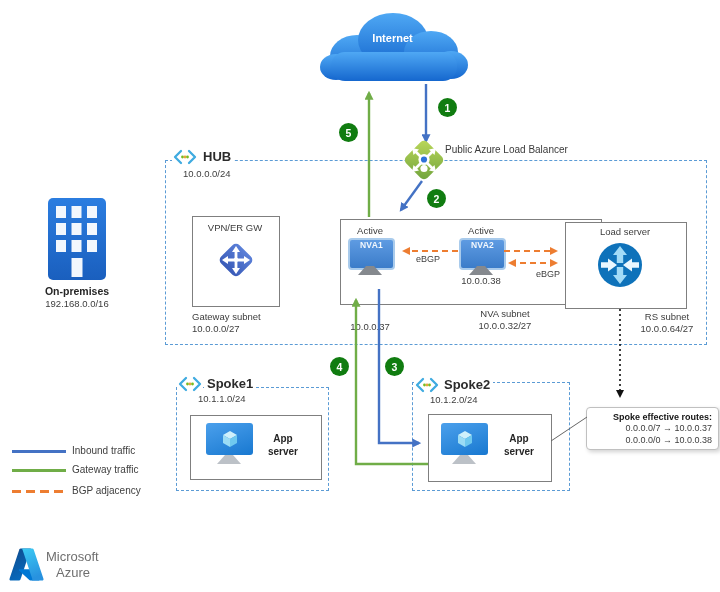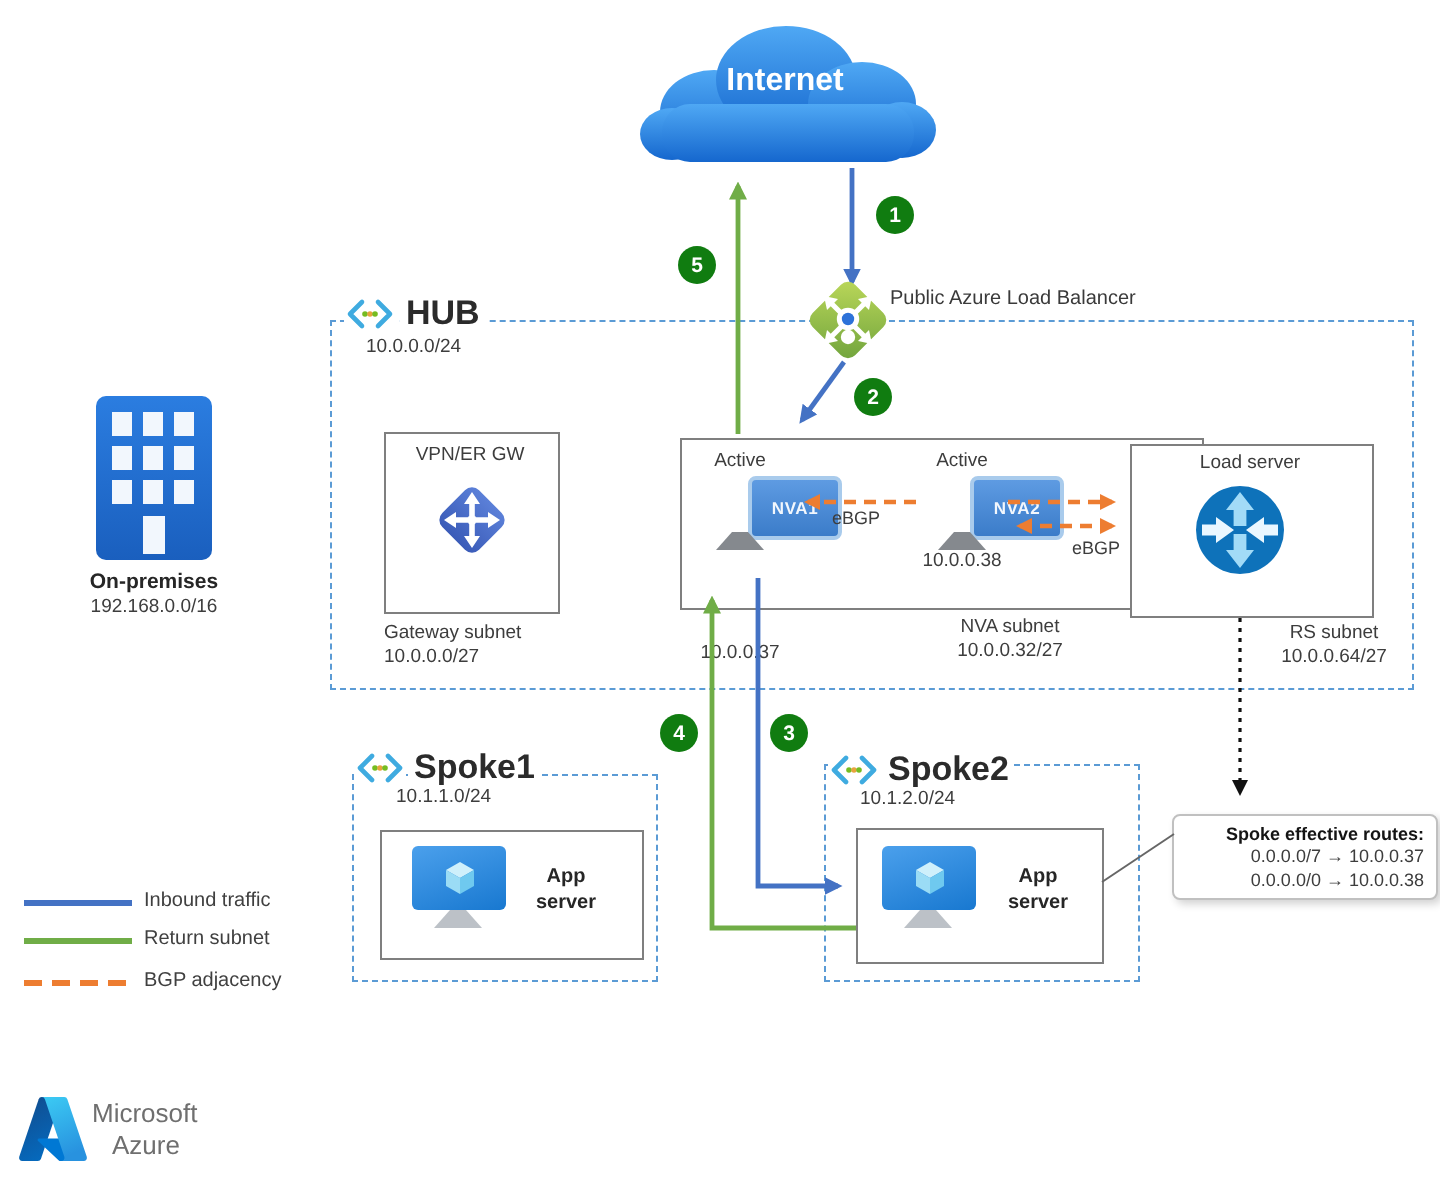--- a/index.html
+++ b/index.html
@@ -4,42 +4,42 @@
 <style>
   html,body{margin:0;padding:0;background:#fff;}
   #canvas{position:relative;width:720px;height:592px;background:#fff;overflow:hidden;
           font-family:"Liberation Sans",sans-serif;}
   .dashedbox{position:absolute;border:1.6px dashed #5B9BD5;background:transparent;z-index:1;}
   .whitebox{position:absolute;background:#fff;border:1px solid #7F7F7F;z-index:2;}
   .lbl{position:absolute;color:#3D3D3D;font-size:9.5px;line-height:11.5px;z-index:3;}
   .ctr{text-align:center;}
   .b{font-weight:bold;color:#262626;}
   .vnname{position:absolute;z-index:4;background:#fff;padding:0 3px;font-weight:bold;
-          font-size:17px;color:#2B2B2B;line-height:13px;}
+          font-size:13px;color:#2B2B2B;line-height:13px;}
   .vncidr{position:absolute;z-index:4;background:#fff;padding:0 2px;font-size:9.5px;color:#3D3D3D;line-height:11px;}
   .badge{position:absolute;width:19px;height:19px;border-radius:50%;background:#107C10;
          color:#fff;font-size:10.5px;font-weight:bold;display:flex;align-items:center;
          justify-content:center;z-index:6;}
   .lines{position:absolute;left:0;top:0;z-index:5;pointer-events:none;}
   .icon{position:absolute;z-index:3;}
   .mon{position:absolute;z-index:3;border-radius:4px;border:2px solid #A9CBEC;
-       background:linear-gradient(180deg,#5E9BE2,#3B7CC9);display:flex;align-items:center;justify-content:center;margin-left:26px;}
+       background:linear-gradient(180deg,#5E9BE2,#3B7CC9);display:flex;justify-content:center;}
   .mon .nm{color:#F2F7FD;font-size:8.5px;font-weight:bold;letter-spacing:.3px;}
   .stand{position:absolute;z-index:3;width:8px;height:0;border-left:8px solid transparent;
          border-right:8px solid transparent;border-bottom:9px solid #85898E;}
   .stand.light{border-bottom-color:#BCC1C7;}
   .appmon{position:absolute;z-index:3;border-radius:3px;background:linear-gradient(160deg,#4BA0EC,#1878D0);
           display:flex;align-items:center;justify-content:center;}
   .routesbox{position:absolute;z-index:4;background:#fff;border:1px solid #C0C0C0;border-radius:4px;
              box-shadow:2px 2px 4px rgba(0,0,0,.18);padding:3px 6px;}
   .routesbox .tt{font-size:9px;font-weight:bold;color:#141414;line-height:12px;}
   .routesbox .rl{font-size:9px;color:#3D3D3D;line-height:11.5px;}
   .legend-label{position:absolute;font-size:10px;color:#404040;z-index:3;}
   .legend-line{position:absolute;height:2.5px;width:54px;z-index:3;}
-  .cloudtxt{position:absolute;z-index:3;color:#fff;font-weight:bold;font-size:16px;text-align:center;}
+  .cloudtxt{position:absolute;z-index:3;color:#fff;font-weight:bold;font-size:11px;text-align:center;}
   .brand{position:absolute;font-size:13px;color:#6F6F6F;line-height:16px;z-index:3;}
 </style>
 </head>
 <body>
 
 <div id="canvas">
 
   <div class="dashedbox" style="left:165px;top:160px;width:540px;height:183px;"></div>
   <div class="dashedbox" style="left:176px;top:387px;width:151px;height:102px;"></div>
   <div class="dashedbox" style="left:412px;top:382px;width:156px;height:107px;"></div>
@@ -280,21 +280,21 @@
 
   <div class="badge" style="left:438px;top:98px;">1</div>
   <div class="badge" style="left:427px;top:189px;">2</div>
   <div class="badge" style="left:385px;top:357px;">3</div>
   <div class="badge" style="left:330px;top:357px;">4</div>
   <div class="badge" style="left:339px;top:123px;">5</div>
 
   <div class="legend-line" style="left:12px;top:450px;background:#4472C4;"></div>
   <div class="legend-label" style="left:72px;top:445px;">Inbound traffic</div>
   <div class="legend-line" style="left:12px;top:469px;background:#70AD47;"></div>
-  <div class="legend-label" style="left:72px;top:464px;">Return subnet</div>
+  <div class="legend-label" style="left:72px;top:464px;">Gateway traffic</div>
   <div class="legend-line" style="left:12px;top:490px;background:repeating-linear-gradient(90deg,#ED7D31 0 9px,transparent 9px 14px);"></div>
   <div class="legend-label" style="left:72px;top:485px;">BGP adjacency</div>
 
   <svg class="icon" style="left:8px;top:546px;" width="37" height="37" viewBox="0 0 96 96">
     <defs>
       <linearGradient id="azA" x1="0" y1="0" x2="0.4" y2="1">
         <stop offset="0" stop-color="#114A8B"></stop>
           <stop offset="1" stop-color="#0669BC"></stop>
       </linearGradient>
       <linearGradient id="azC" x1="0" y1="0" x2="0.3" y2="1">

